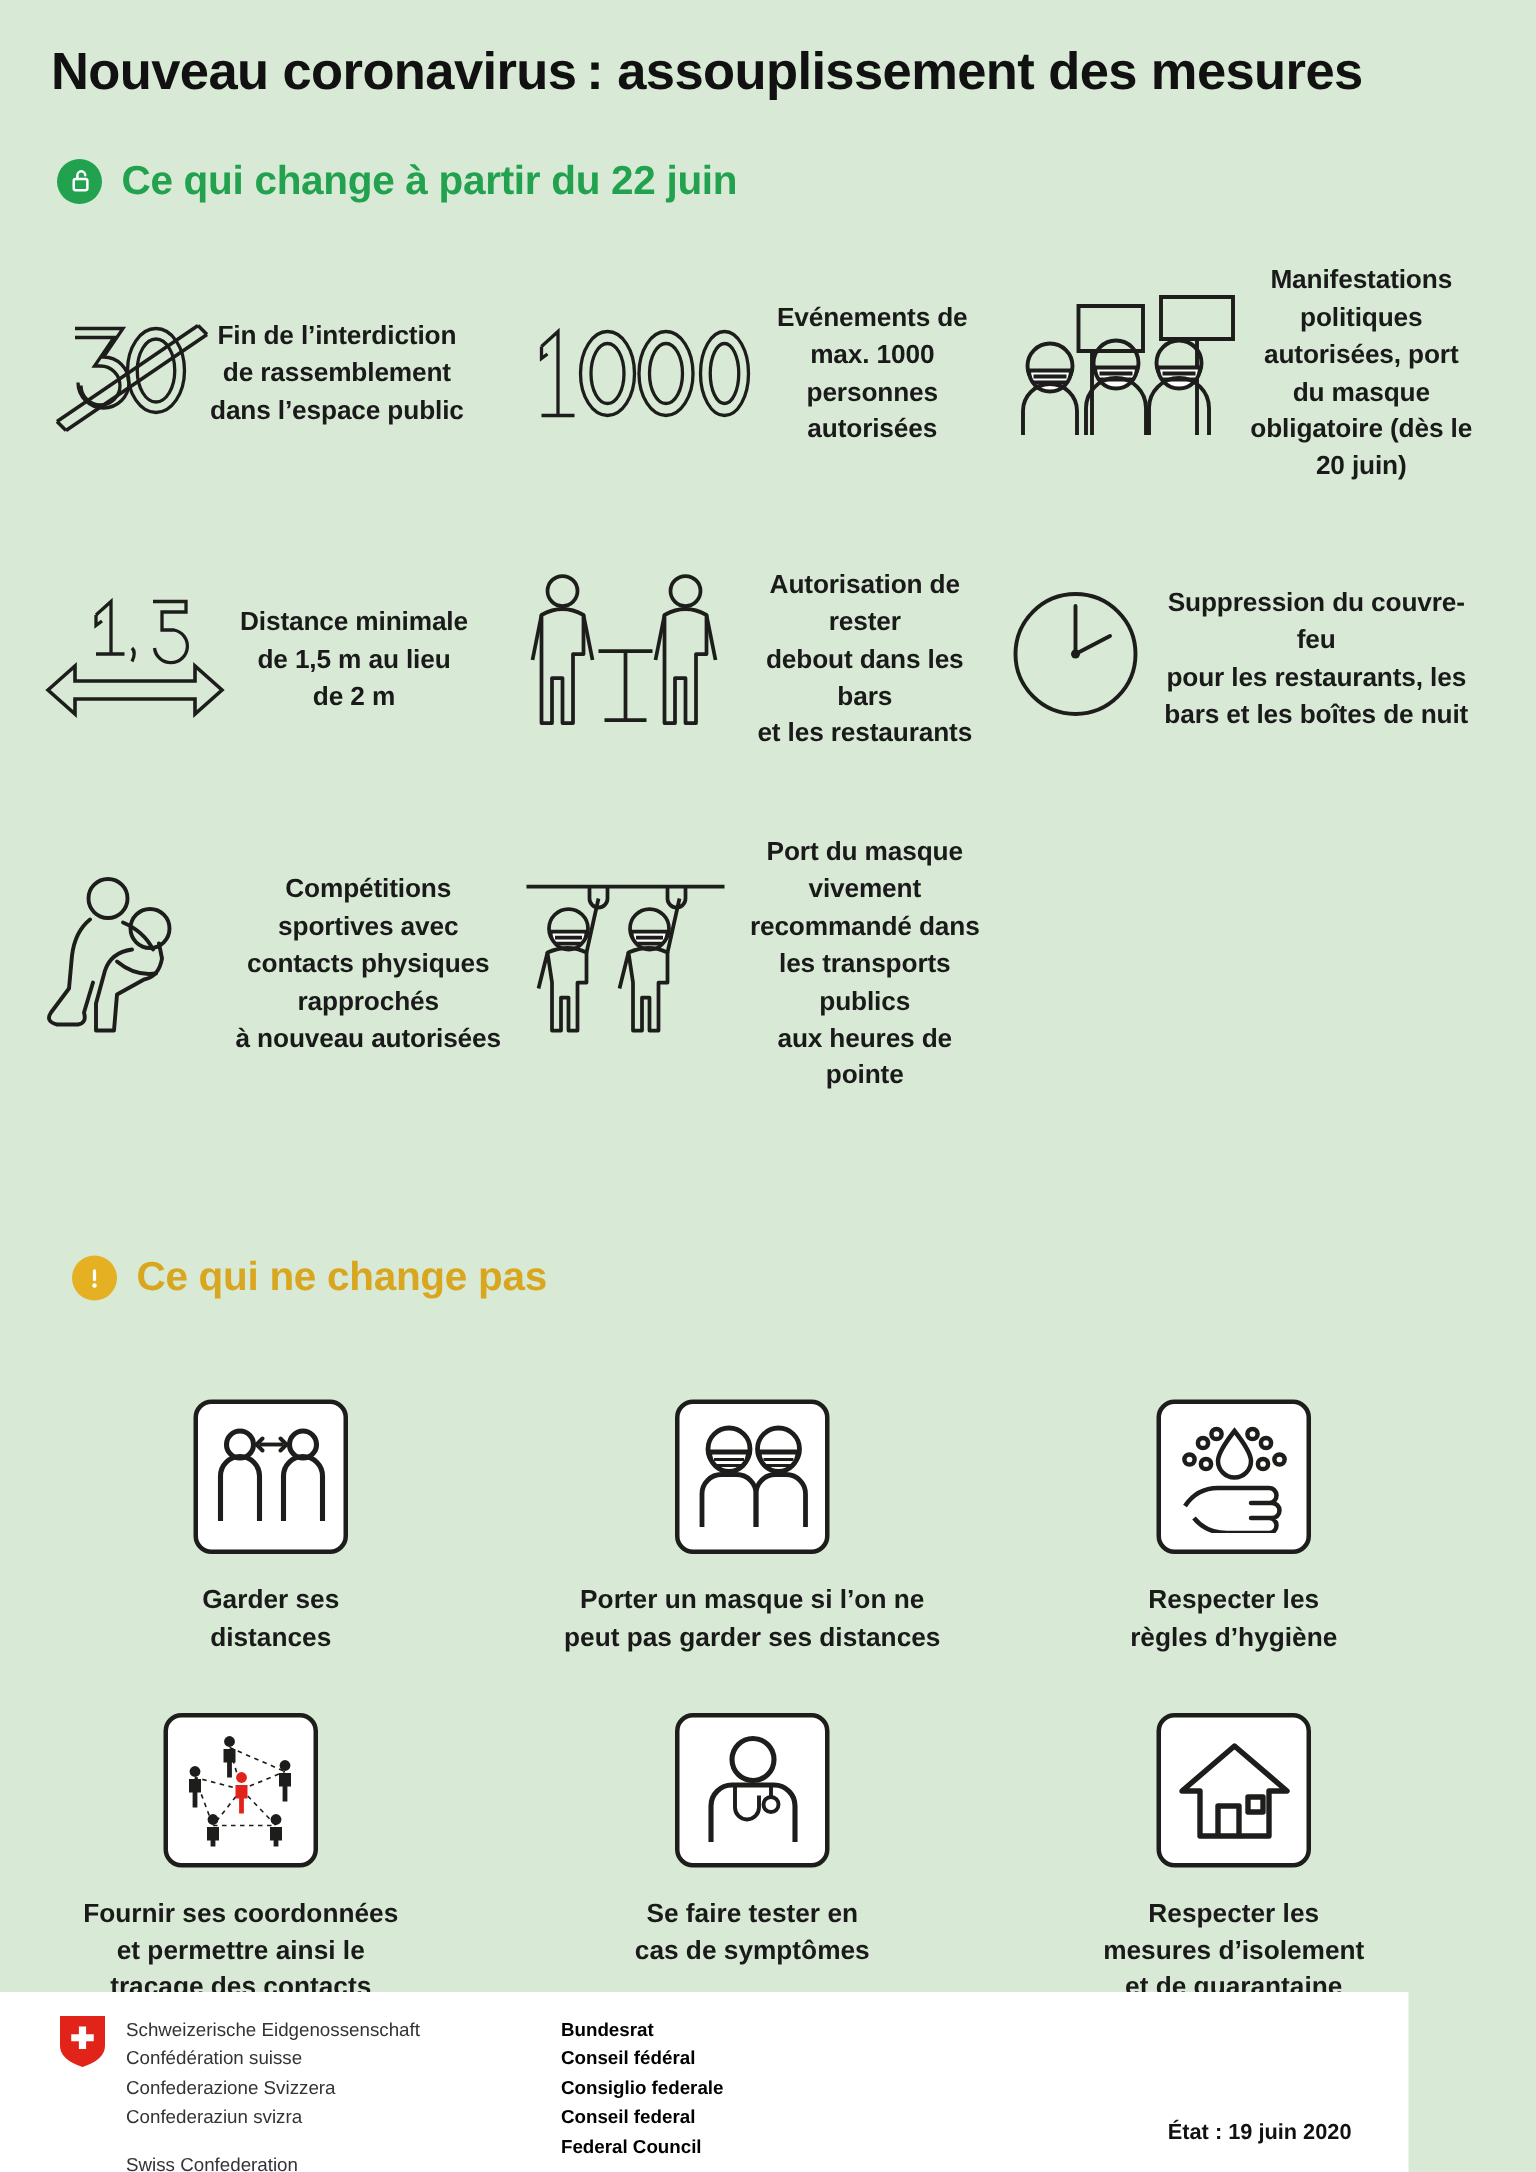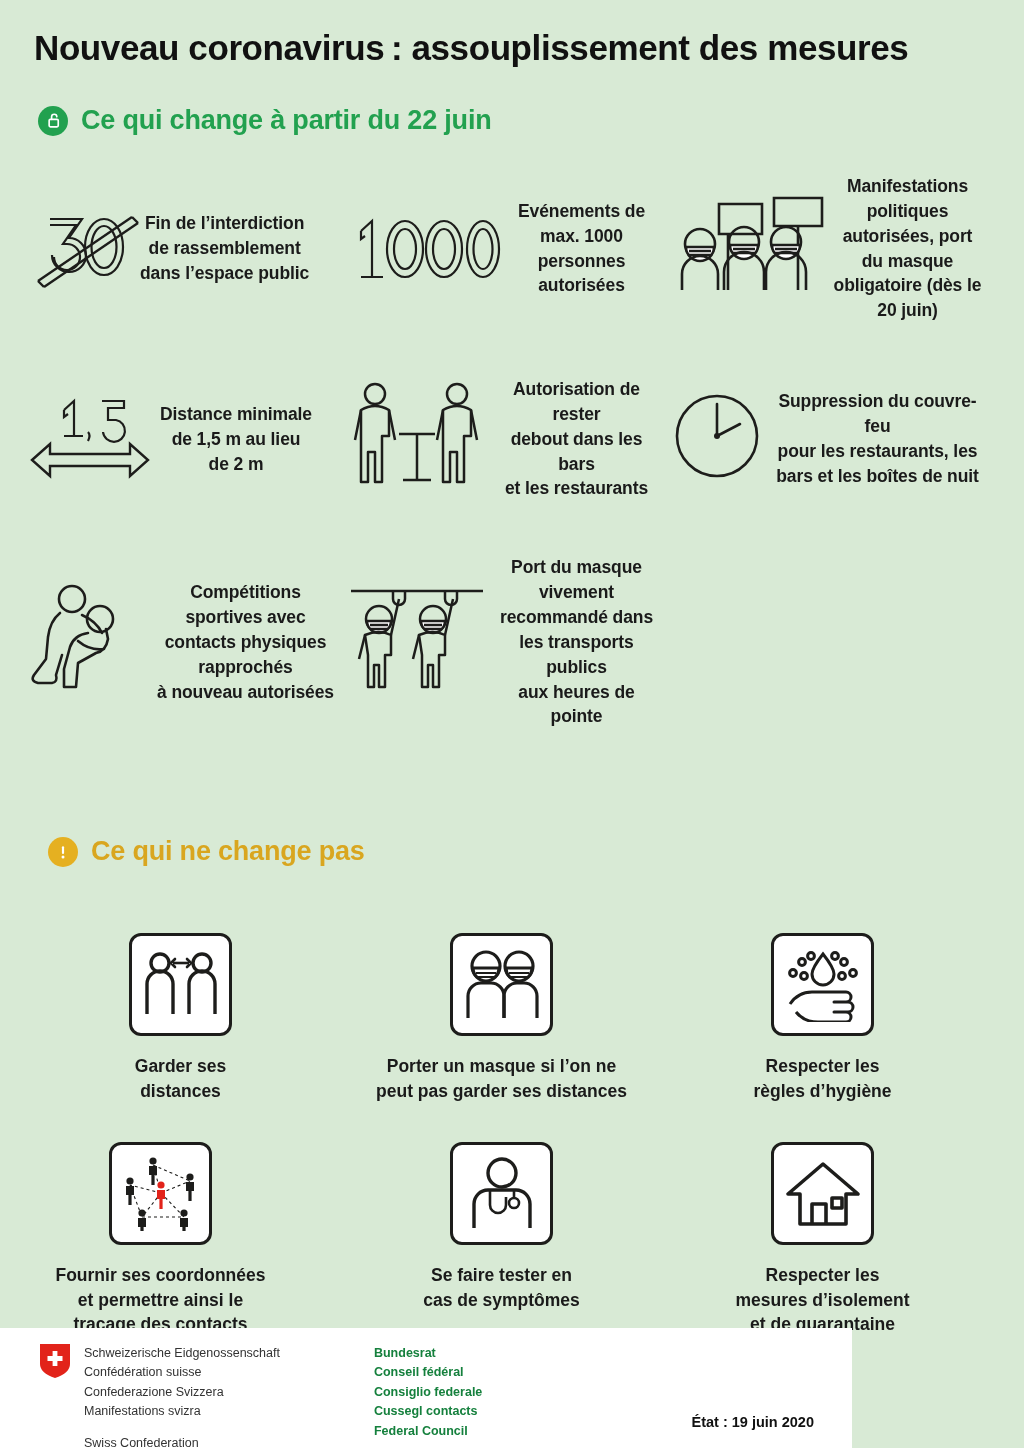--- a/index.html
+++ b/index.html
@@ -67,30 +67,30 @@
     display:flex; align-items:center; justify-content:center;
   }
   .box-caption {
     margin-top:18px; text-align:center; font-size:17.5px; line-height:1.42;
     font-weight:600; color:#1a1a1a; max-width:290px;
   }
   #row-n2 { margin-top:38px; }
 
   
   .footer {
-    position:absolute; left:0; bottom:0; width:852px; height:120px;
+    position:absolute; left:0; bottom:0; width:939px; height:120px;
     background:#ffffff;
   }
   .footer-inner { position:absolute; left:40px; top:16px; display:flex; align-items:flex-start; gap:14px; }
   .shield { width:30px; height:34px; flex:0 0 auto; }
   .fed-cols { display:flex; gap:60px; }
   .fed-col { display:flex; flex-direction:column; }
   .fed-col.names span { font-size:12.5px; line-height:1.55; color:#333; white-space:nowrap; }
   .fed-col.names .spacer { height:12px; }
-  .fed-col.council span { font-size:12.5px; line-height:1.55; font-weight:bold; color:#15803d; white-space:nowrap;padding-left:34px; }
+  .fed-col.council span { font-size:12.5px; line-height:1.55; font-weight:bold; color:#000000; white-space:nowrap;padding-left:34px; }
   .date-stamp {
     position:absolute; right:38px; bottom:18px;
     font-size:14.5px; font-weight:600; color:#111;
   }
 
   svg { display:block; }
 </style>
 </head>
 <body>
 
@@ -454,29 +454,29 @@
         <svg width="30" height="34" viewBox="0 0 30 34">
           <path d="M0 0 h30 v20 q0 9 -15 14 Q0 29 0 20 Z" fill="#e2231a"></path>
           <path d="M12.6 7 h4.8 v5.1 h5.1 v4.8 h-5.1 v5.1 h-4.8 v-5.1 h-5.1 v-4.8 h5.1 z" fill="#ffffff"></path>
         </svg>
       </span>
       <div class="fed-cols">
         <div class="fed-col names">
           <span>Schweizerische Eidgenossenschaft</span>
           <span>Confédération suisse</span>
           <span>Confederazione Svizzera</span>
-          <span>Manifestations svizra</span>
+          <span>Confederaziun svizra</span>
           <span class="spacer"></span>
           <span>Swiss Confederation</span>
         </div>
         <div class="fed-col council">
           <span>Bundesrat</span>
           <span>Conseil fédéral</span>
           <span>Consiglio federale</span>
-          <span>Cussegl contacts</span>
+          <span>Conseil federal</span>
           <span>Federal Council</span>
         </div>
       </div>
     </div>
     <div class="date-stamp">État : 19 juin 2020</div>
   </div>
 
 </div>
 
 </body></html>

